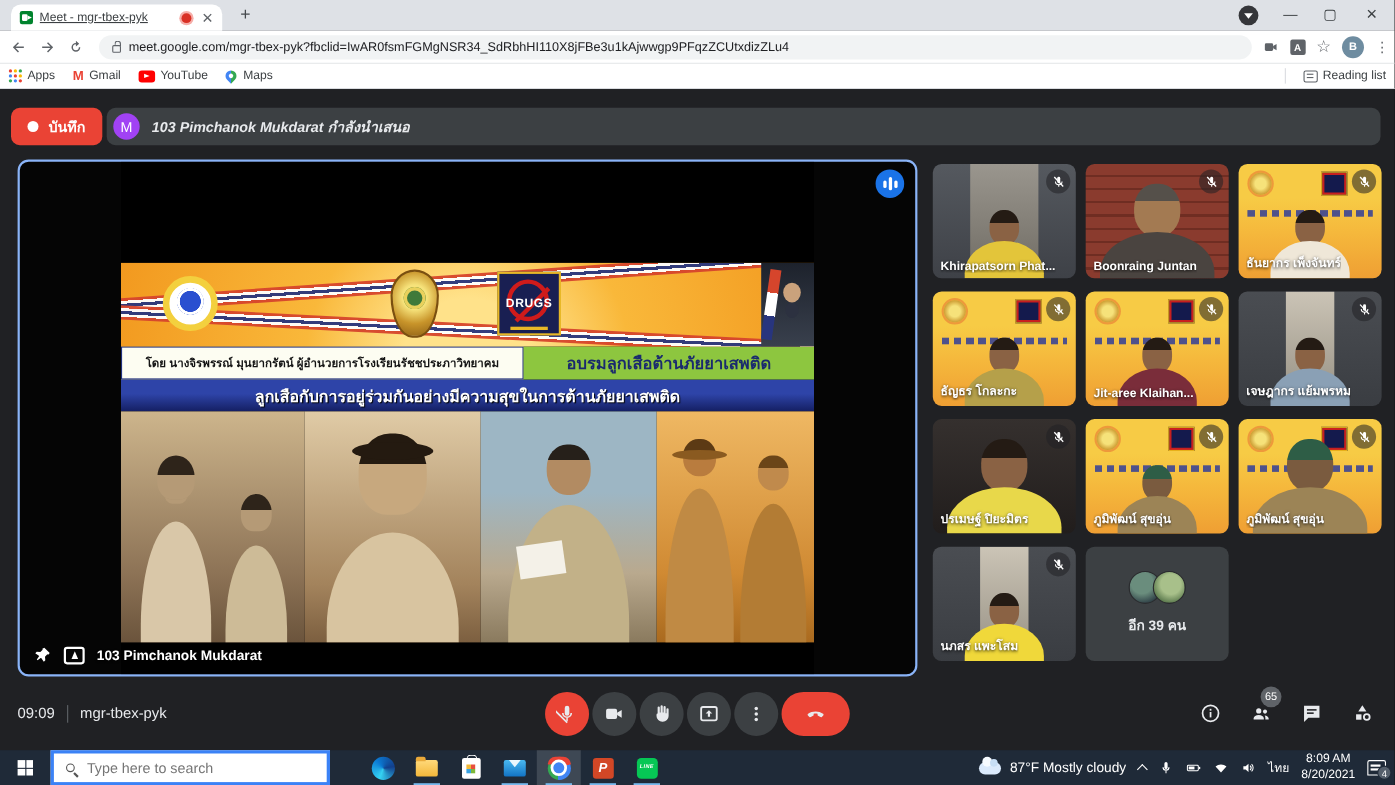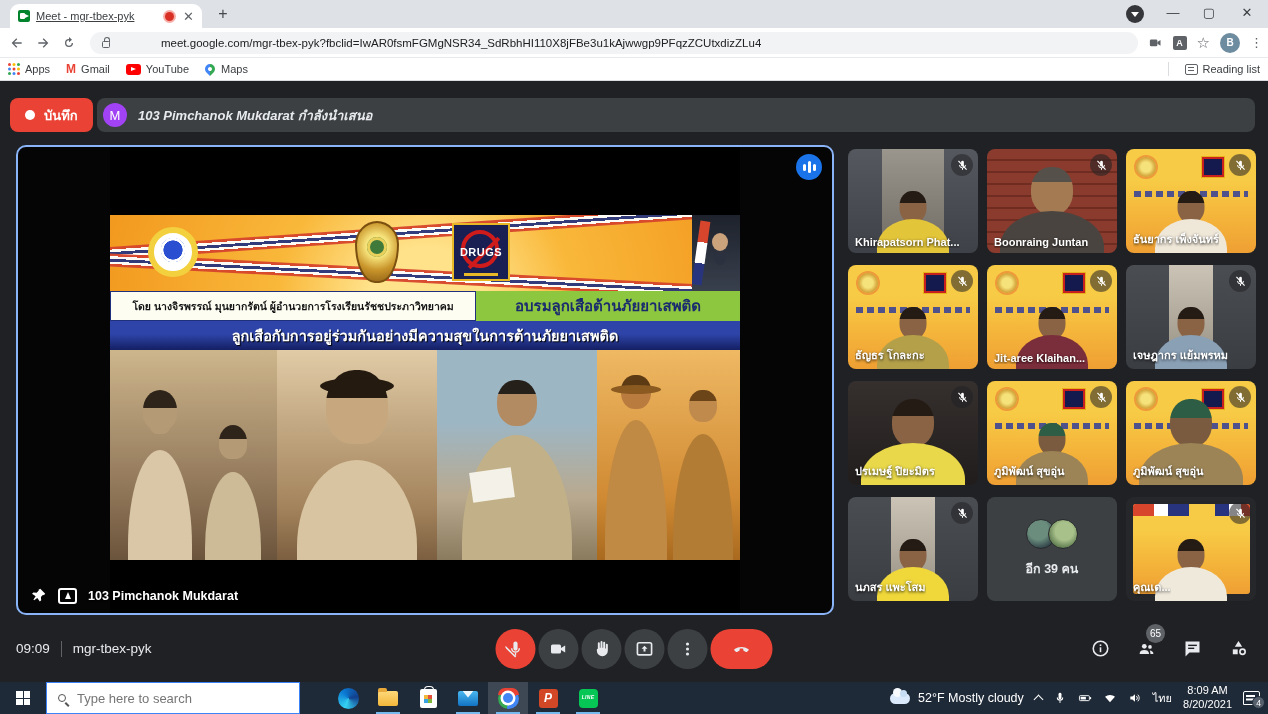--- a/index.html
+++ b/index.html
@@ -28,21 +28,21 @@
   
   .toolbar{position:absolute;top:28px;left:0;right:0;height:30px;background:#fff;
     border-bottom:1px solid #e8eaed;display:flex;align-items:center;}
   .navic{flex:none;width:26px;height:26px;display:flex;align-items:center;justify-content:center;color:#5f6368;}
   .navic svg{width:16px;height:16px;fill:#5f6368;}
   .toolbar .sp{width:4px;flex:none;}
   .addressbar{flex:1;height:22px;margin:0 10px 0 8px;background:#f1f3f4;border-radius:11px;
     display:flex;align-items:center;padding:0 12px;gap:7px;min-width:0;}
   .lock{width:8px;height:7px;border:1.5px solid #5f6368;border-radius:1.5px;position:relative;flex:none;margin-top:3px;}
   .lock::before{content:"";position:absolute;left:0.5px;top:-5px;width:4px;height:4px;border:1.5px solid #5f6368;border-bottom:none;border-radius:4px 4px 0 0;}
-  .url{font-size:11.5px;color:#202124;white-space:nowrap;overflow:hidden;margin-left:44px;}
+  .url{font-size:11.5px;color:#202124;white-space:nowrap;overflow:hidden;}
   .tb-right{display:flex;align-items:center;gap:10px;flex:none;padding-right:10px;}
   .tb-right svg{width:15px;height:15px;fill:#5f6368;}
   .tr-icon{width:14px;height:14px;border-radius:2px;background:#5f6368;color:#fff;font-size:9px;font-weight:700;
     display:flex;align-items:center;justify-content:center;}
   .star{color:#5f6368;font-size:15px;line-height:1;}
   .avatar-b{width:20px;height:20px;border-radius:50%;background:#6e8ca0;color:#fff;font-size:10px;font-weight:700;
     display:flex;align-items:center;justify-content:center;}
   .kebab{color:#5f6368;font-size:13px;letter-spacing:0;line-height:1;width:8px;text-align:center;}
 
   
@@ -69,21 +69,21 @@
   .rec-badge i{width:10px;height:10px;border-radius:50%;background:#fff;}
   .presenter-bar{position:absolute;left:97px;right:13px;top:17px;height:34px;border-radius:8px;background:#3c4043;
     display:flex;align-items:center;gap:11px;padding:0 6px;}
   .m-avatar{width:24px;height:24px;border-radius:50%;background:#a142f4;color:#fff;font-size:13px;
     display:flex;align-items:center;justify-content:center;}
   .presenter-text{color:#e8eaed;font-size:13px;font-weight:600;font-style:italic;}
 
   
   .stage{position:absolute;left:16px;top:64px;width:818px;height:470px;border:2px solid #8ab4f8;
     border-radius:10px;background:#050505;overflow:hidden;}
-  .slide{position:relative;width:630px;height:100%;margin:0 auto;background:#000;padding-top:68px;}
+  .slide{position:relative;width:630px;height:100%;margin:0 auto;background:#000;padding-top:92px;}
   .banner{position:relative;height:76px;overflow:hidden;
     background:radial-gradient(circle at 50% 120%,#ffe28a 0 18%,#f9b83a 45%,#f2991f 100%);}
   .ribbon{position:absolute;left:-5%;width:110%;height:13px;opacity:.95;
     background:linear-gradient(180deg,#d6452c 0 20%,#fff 20% 40%,#28357e 40% 62%,#fff 62% 80%,#d6452c 80%);}
   .ribbon.r1{top:10px;transform:rotate(-4deg);}
   .ribbon.r2{bottom:8px;transform:rotate(3deg);}
   .logo-school{position:absolute;left:38px;top:12px;width:50px;height:50px;border-radius:50%;
     background:#fff;border:6px solid #f3d03e;}
   .logo-school::after{content:"";position:absolute;left:7px;top:5px;width:24px;height:24px;border-radius:50%;
     background:radial-gradient(circle,#2a4fd0 0 55%,#fff 58% 70%,#2a4fd0 72%);}
@@ -218,21 +218,21 @@
   .rico{position:relative;display:flex;align-items:center;justify-content:center;width:24px;height:24px;}
   .rico svg{width:21px;height:21px;fill:#e8eaed;}
   .count-badge{position:absolute;top:-13px;right:-7px;min-width:19px;height:19px;border-radius:10px;background:#5f6368;
     color:#fff;font-size:10px;display:flex;align-items:center;justify-content:center;padding:0 3px;text-align:center;}
 
   
   .taskbar{position:absolute;left:0;right:0;top:682px;height:32px;background:#1f2a38;display:flex;align-items:stretch;color:#fff;}
   .startbtn{width:46px;display:flex;align-items:center;justify-content:center;}
   .winlogo{width:14px;height:14px;display:grid;grid-template-columns:6.5px 6.5px;grid-template-rows:6.5px 6.5px;gap:1px;}
   .winlogo i{background:#fff;}
-  .tsearch{width:254px;background:#fff;display:flex;align-items:center;gap:9px;padding:0 11px;border:1px solid #3b82f6;}
+  .tsearch{width:254px;background:#fff;display:flex;align-items:center;gap:9px;padding:0 11px;border:3px solid #3b82f6;}
   .tsearch input{border:none;outline:none;font-size:13px;color:#444;width:100%;background:transparent;
     font-family:"Liberation Sans","DejaVu Sans",sans-serif;}
   .mag{width:8px;height:8px;border:1.7px solid #555;border-radius:50%;position:relative;flex:none;}
   .mag::after{content:"";position:absolute;left:7px;top:7px;width:5px;height:1.7px;background:#555;transform:rotate(45deg);transform-origin:0 0;}
   .tbapps{display:flex;margin-left:28px;}
   .tbslot{width:40px;display:flex;align-items:center;justify-content:center;position:relative;}
   .tbslot.open::after{content:"";position:absolute;bottom:0;left:8px;right:8px;height:2px;background:#76b9ed;}
   .tbslot.active{background:rgba(255,255,255,.14);}
   .edge-ic{width:21px;height:21px;border-radius:50%;background:conic-gradient(from 200deg,#35d2f2,#0b7bd4,#123f8c,#35d2f2);}
   .folder-ic{width:20px;height:15px;background:linear-gradient(180deg,#ffd97a,#f3b73a);border-radius:2px;position:relative;}
@@ -590,36 +590,20 @@
       </div>
 
       <div class="tile tile-more">
         <span class="avatars">
             <i class="av a1"></i>
             <i class="av a2"></i>
           </span>
         <span class="more-label">อีก 39 คน</span>
       </div>
 
-      <div class="tile tile-inset">
-        <span class="mini-poster"></span>
-        <span class="person" style="--shirt:#efe9dc">
-            <i class="head"></i>
-            <i class="body"></i>
-          </span>
-        <span class="mute">
-            <svg viewBox="0 0 24 24">
-              <rect x="9.5" y="3" width="5" height="11" rx="2.5" fill="#fff"></rect>
-              <path d="M6.5 11a5.5 5.5 0 0 0 11 0" fill="none" stroke="#fff" stroke-width="1.8"></path>
-              <line x1="12" y1="16.5" x2="12" y2="20" stroke="#fff" stroke-width="1.8"></line>
-              <line x1="4.5" y1="3.5" x2="19.5" y2="19.5" stroke="#fff" stroke-width="2.2"></line>
-            </svg>
-          </span>
-        <span class="name">คุณเด...</span>
-      </div>
     </div>
 
     <div class="controlbar">
       <div class="cb-left">
         <span>09:09</span>
         <span class="cb-div"></span>
         <span>mgr-tbex-pyk</span>
       </div>
       <div class="cb-center">
         <span class="cbtn red">
@@ -727,21 +711,21 @@
       <span class="tbslot open">
           <i class="ppt-ic">P</i>
         </span>
       <span class="tbslot open">
           <i class="line-ic"></i>
         </span>
     </div>
     <div class="tray">
       <span style="display:flex;align-items:center;gap:8px;">
         <i class="cloud"></i>
-        <span>52°F Mostly cloudy</span>
+        <span>87°F Mostly cloudy</span>
       </span>
       <i class="chev"></i>
       <svg viewBox="0 0 24 24">
           <rect x="9.5" y="3" width="5" height="11" rx="2.5"></rect>
           <path d="M6.5 11a5.5 5.5 0 0 0 11 0h-1.8a3.7 3.7 0 0 1-7.4 0z"></path>
           <rect x="11.2" y="16.5" width="1.6" height="4"></rect>
         </svg>
       <svg viewBox="0 0 24 24">
           <rect x="2.5" y="8" width="17" height="8.5" rx="1.5" fill="none" stroke="#fff" stroke-width="1.6"></rect>
           <rect x="20.5" y="10.5" width="2" height="3.5"></rect>

